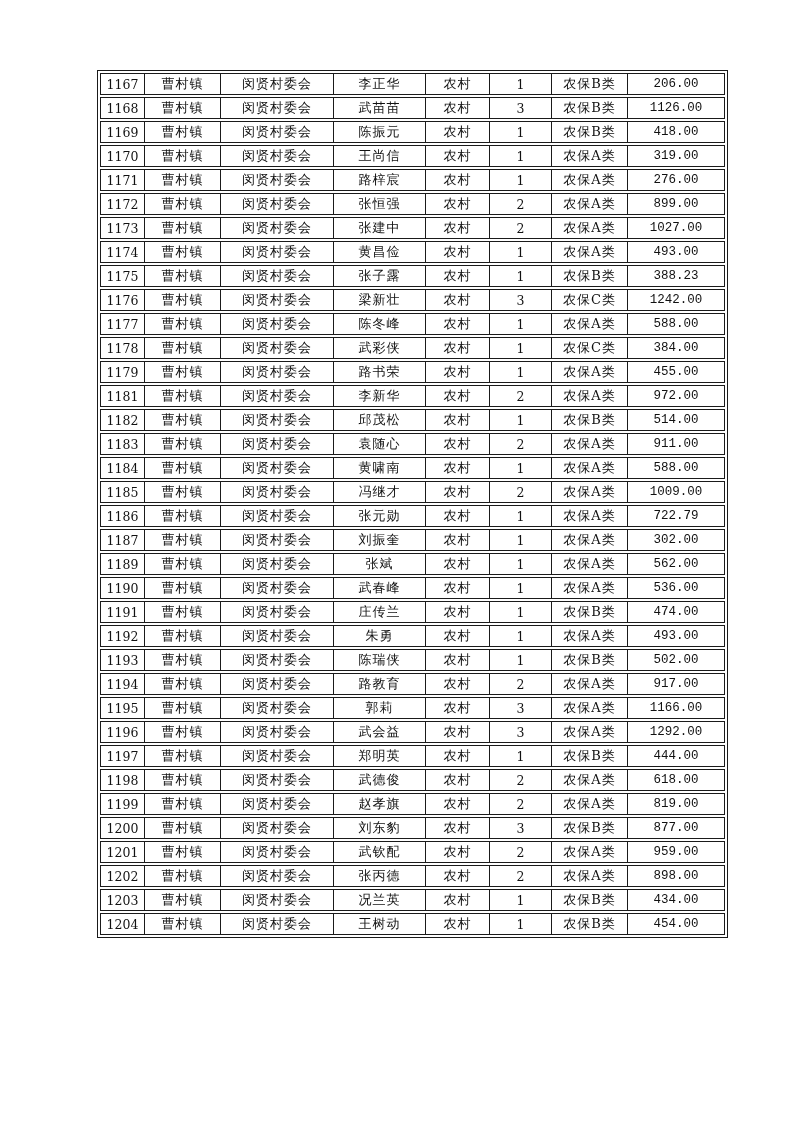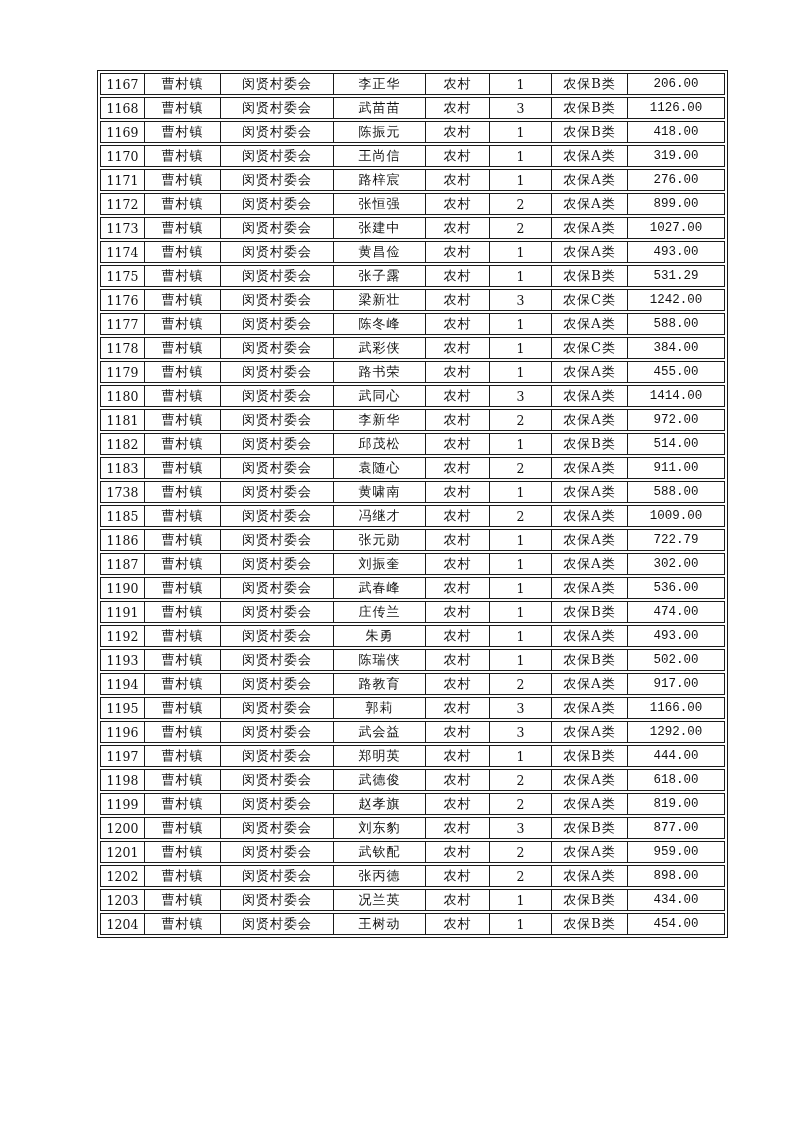--- a/index.html
+++ b/index.html
@@ -158,21 +158,21 @@
           <td class="num">493.00</td>
         </tr>
         <tr>
           <td class="num">1175</td>
           <td>曹村镇</td>
           <td>闵贤村委会</td>
           <td>张子露</td>
           <td>农村</td>
           <td class="num">1</td>
           <td>农保B类</td>
-          <td class="num">531.29</td>
+          <td class="num">388.23</td>
         </tr>
         <tr>
           <td class="num">1176</td>
           <td>曹村镇</td>
           <td>闵贤村委会</td>
           <td>梁新壮</td>
           <td>农村</td>
           <td class="num">3</td>
           <td>农保C类</td>
           <td class="num">1242.00</td>
@@ -201,30 +201,20 @@
           <td class="num">1179</td>
           <td>曹村镇</td>
           <td>闵贤村委会</td>
           <td>路书荣</td>
           <td>农村</td>
           <td class="num">1</td>
           <td>农保A类</td>
           <td class="num">455.00</td>
         </tr>
         <tr>
-          <td class="num">1180</td>
-          <td>曹村镇</td>
-          <td>闵贤村委会</td>
-          <td>武同心</td>
-          <td>农村</td>
-          <td class="num">3</td>
-          <td>农保A类</td>
-          <td class="num">1414.00</td>
-        </tr>
-        <tr>
           <td class="num">1181</td>
           <td>曹村镇</td>
           <td>闵贤村委会</td>
           <td>李新华</td>
           <td>农村</td>
           <td class="num">2</td>
           <td>农保A类</td>
           <td class="num">972.00</td>
         </tr>
         <tr>
@@ -241,21 +231,21 @@
           <td class="num">1183</td>
           <td>曹村镇</td>
           <td>闵贤村委会</td>
           <td>袁随心</td>
           <td>农村</td>
           <td class="num">2</td>
           <td>农保A类</td>
           <td class="num">911.00</td>
         </tr>
         <tr>
-          <td class="num">1738</td>
+          <td class="num">1184</td>
           <td>曹村镇</td>
           <td>闵贤村委会</td>
           <td>黄啸南</td>
           <td>农村</td>
           <td class="num">1</td>
           <td>农保A类</td>
           <td class="num">588.00</td>
         </tr>
         <tr>
           <td class="num">1185</td>
@@ -279,20 +269,30 @@
         </tr>
         <tr>
           <td class="num">1187</td>
           <td>曹村镇</td>
           <td>闵贤村委会</td>
           <td>刘振奎</td>
           <td>农村</td>
           <td class="num">1</td>
           <td>农保A类</td>
           <td class="num">302.00</td>
+        </tr>
+        <tr>
+          <td class="num">1189</td>
+          <td>曹村镇</td>
+          <td>闵贤村委会</td>
+          <td>张斌</td>
+          <td>农村</td>
+          <td class="num">1</td>
+          <td>农保A类</td>
+          <td class="num">562.00</td>
         </tr>
         <tr>
           <td class="num">1190</td>
           <td>曹村镇</td>
           <td>闵贤村委会</td>
           <td>武春峰</td>
           <td>农村</td>
           <td class="num">1</td>
           <td>农保A类</td>
           <td class="num">536.00</td>

